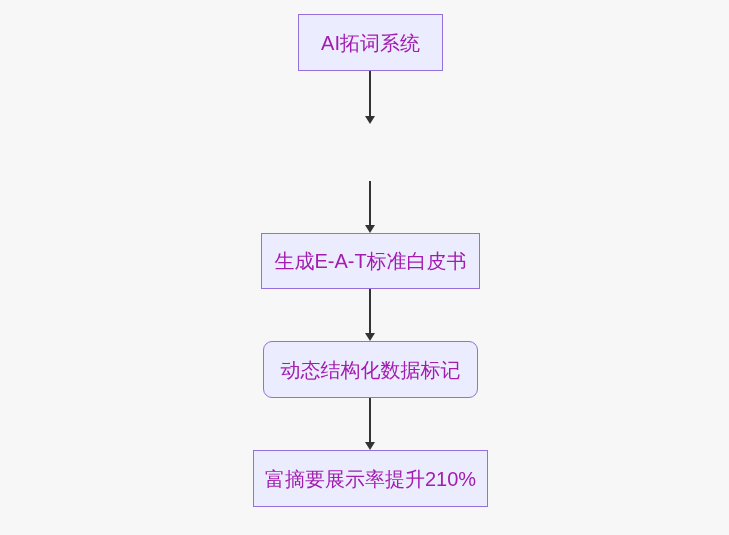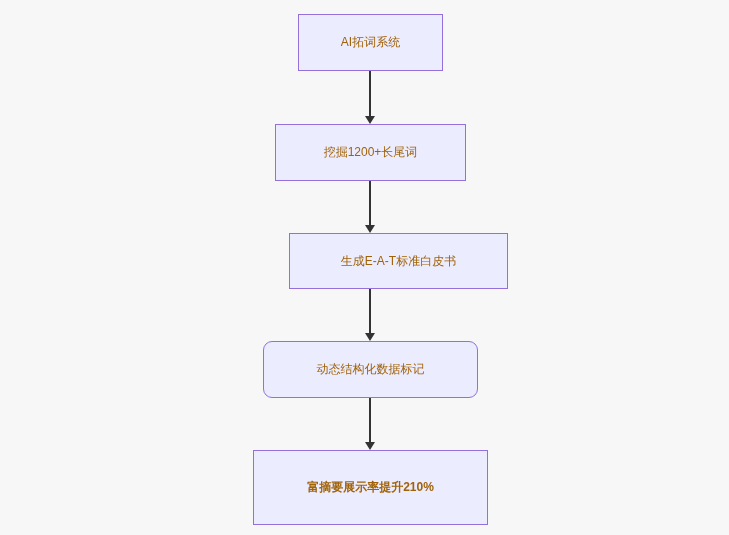--- a/index.html
+++ b/index.html
@@ -16,29 +16,29 @@
   }
   .flow-node {
     position: absolute;
     box-sizing: border-box;
     background: #ECECFF;
     border: 1px solid #9370DB;
     display: flex;
     align-items: center;
     justify-content: center;
     text-align: right;
-    color: #a16207;
-    font-size: 12px;
+    color: #a21caf;
+    font-size: 20px;
     line-height: 1.2;
   }
   .node-1 { left: 298px; top: 14px;  width: 145px; height: 57px; }
   .node-2 { left: 275px; top: 124px; width: 191px; height: 57px; }
-  .node-3 { left: 261px; top: 233px; width: 219px; height: 56px; margin-left: 28px; }
+  .node-3 { left: 261px; top: 233px; width: 219px; height: 56px; }
   .node-4 { left: 263px; top: 341px; width: 215px; height: 57px; border-radius: 9px; }
-  .node-5 { left: 253px; top: 450px; width: 235px; height: 75px; font-weight: bold; }
+  .node-5 { left: 253px; top: 450px; width: 235px; height: 57px; }
 
   .arrow {
     position: absolute;
     width: 12px;
     left: 364px; 
   }
   .arrow-1 { top: 71px;  height: 53px; }
   .arrow-2 { top: 181px; height: 52px; }
   .arrow-3 { top: 289px; height: 52px; }
   .arrow-4 { top: 398px; height: 52px; }
@@ -68,23 +68,20 @@
 
   <div class="flow-node node-1">
     <span>AI拓词系统</span>
   </div>
 
   <div class="arrow arrow-1">
     <div class="arrow-line"></div>
     <div class="arrow-head"></div>
   </div>
 
-  <div class="flow-node node-2">
-    <span>挖掘1200+长尾词</span>
-  </div>
 
   <div class="arrow arrow-2">
     <div class="arrow-line"></div>
     <div class="arrow-head"></div>
   </div>
 
   <div class="flow-node node-3">
     <span>生成E-A-T标准白皮书</span>
   </div>
 

